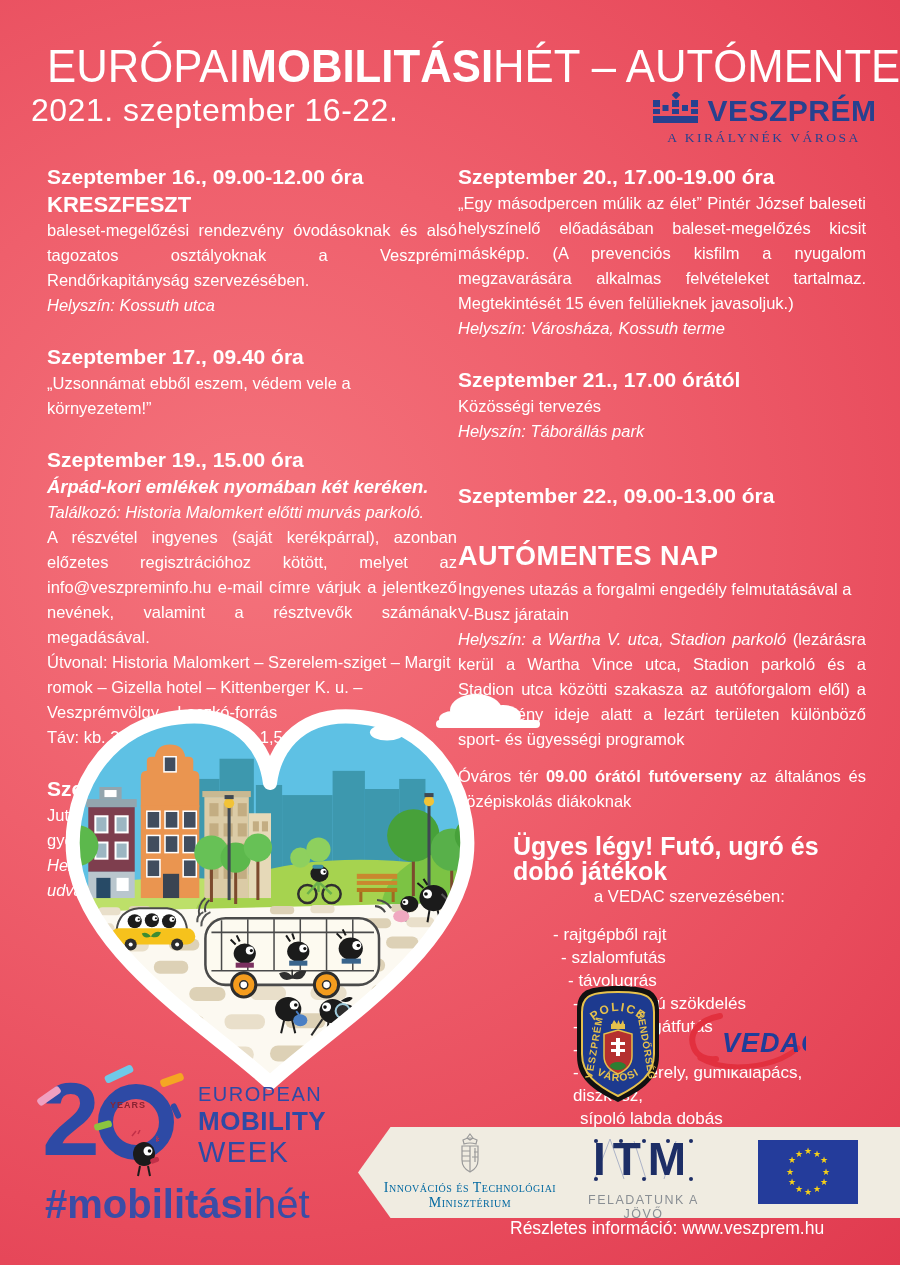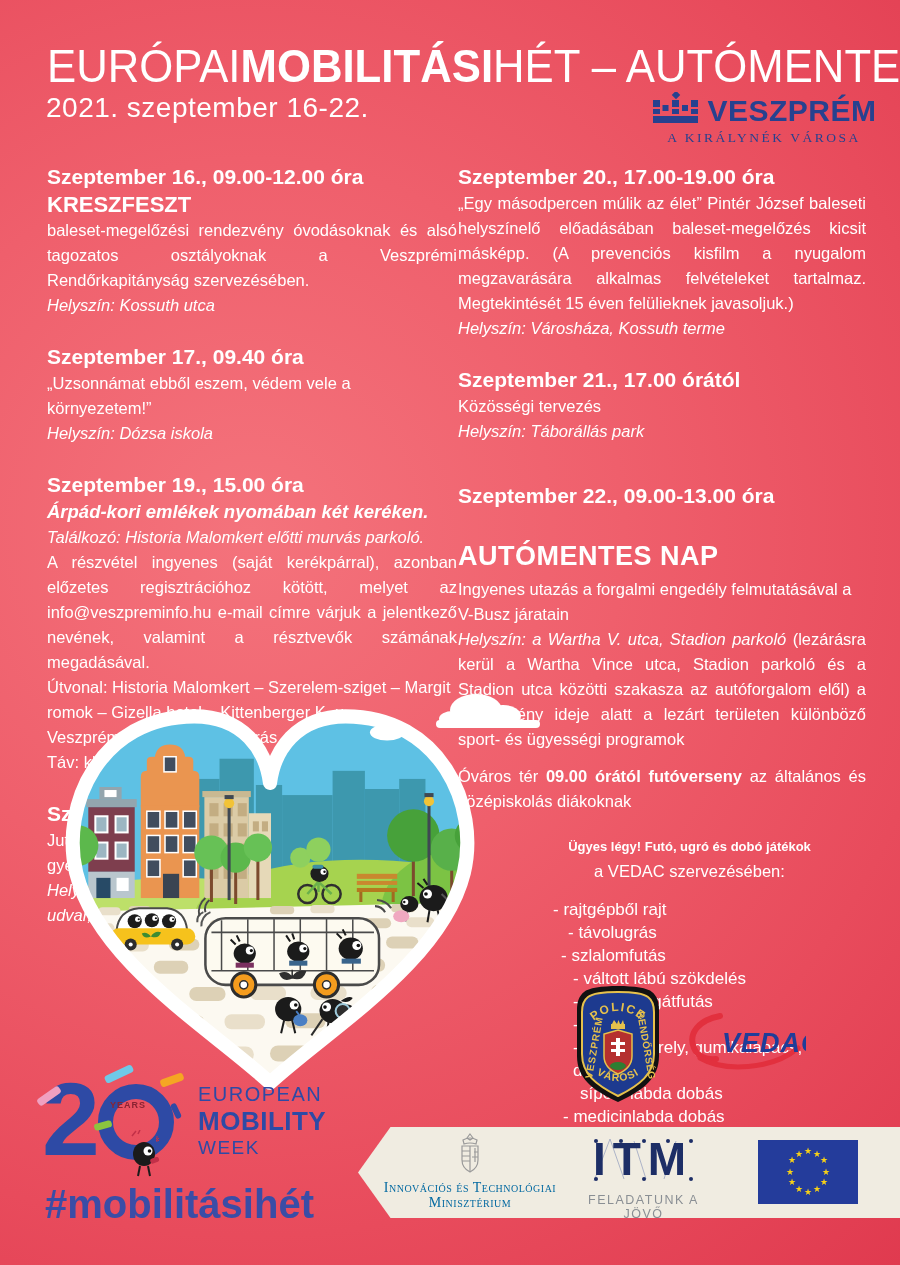--- a/index.html
+++ b/index.html
@@ -4,59 +4,59 @@
 <style>
   html,body{margin:0;padding:0;}
   body{width:900px;height:1265px;overflow:hidden;font-family:"Liberation Sans",sans-serif;}
   .poster{position:relative;width:900px;height:1265px;
     background:radial-gradient(circle at 28% 42%, #f4737c 0%, #ef5f6c 38%, #e84b5c 72%, #e03a4f 100%);
     color:#fff;}
   
   .title{position:absolute;left:47px;top:38px;font-size:47px;white-space:nowrap;
     transform:scaleX(.93);transform-origin:left top;letter-spacing:0;}
   .title .bold{font-weight:700;}
-  .subtitle{position:absolute;left:46px;top:92px;font-size:28px;letter-spacing:.5px;}
+  .subtitle{position:absolute;left:31px;top:92px;font-size:32px;letter-spacing:.5px;}
   .citylogo{position:absolute;left:648px;top:92px;width:232px;text-align:center;color:#27418f;}
   .citylogo .row{display:flex;align-items:flex-end;justify-content:center;gap:6px;}
   .citylogo .name{font-size:30px;font-weight:700;letter-spacing:.5px;color:#27418f;}
   .citylogo .tagline{font-family:"Liberation Serif",serif;font-size:13.5px;letter-spacing:2.5px;margin-top:2px;color:#27418f;}
   
   .col{position:absolute;top:163px;font-size:16.5px;line-height:25px;}
   .col-left{left:47px;width:410px;}
   .col-right{left:458px;width:408px;}
   .ev{margin-bottom:25px;}
   .ev h3{margin:0 0 1px 0;font-size:21px;line-height:27px;font-weight:700;}
   .ev .sub2{font-size:22px;font-weight:700;line-height:27px;}
   .just{text-align:justify;}
   .it{font-style:italic;}
   .bi{font-weight:700;font-style:italic;font-size:18.5px;line-height:26px;}
   .cfd-title{font-size:27px;font-weight:700;letter-spacing:.5px;margin:4px 0 6px 0;line-height:30px;}
   .race{margin-top:12px;}
   .games{margin-top:20px;}
-  .games .g-title{font-size:13px;font-weight:700;text-align:center;padding-left:55px;}
+  .games .g-title{font-size:25px;font-weight:700;padding-left:55px;}
   .games .g-sub{text-align:center;padding-left:55px;margin-bottom:14px;}
   .g-items div{font-size:17px;line-height:23px;}
   .g-results{font-size:19px;font-weight:700;margin-top:18px;padding-left:88px;}
   .info-line{margin-top:20px;padding-left:52px;font-size:17.5px;}
   
   .cloud{position:absolute;left:428px;top:686px;}
   .heart-wrap{position:absolute;left:58px;top:686px;}
   
   .emw{position:absolute;left:42px;top:1074px;width:310px;height:110px;color:#2e4aa5;}
   .emw .n2{position:absolute;left:0;top:-14px;font-size:104px;font-weight:700;}
   .emw .ring{position:absolute;left:56px;top:10px;width:46px;height:46px;border:15px solid #2e4aa5;border-radius:50%;}
   .emw .years{position:absolute;left:68px;top:26px;font-size:9px;font-weight:700;letter-spacing:1px;color:#8a2332;}
   .ribbon{position:absolute;border-radius:3px;}
   .emw-text{position:absolute;left:156px;top:10px;line-height:1;}
   .emw-text .l1{font-size:20px;letter-spacing:1.5px;}
   .emw-text .l2{font-size:26px;font-weight:700;letter-spacing:.5px;margin-top:4px;}
-  .emw-text .l3{font-size:19px;letter-spacing:1.5px;margin-top:4px;}
+  .emw-text .l3{font-size:29px;letter-spacing:1.5px;margin-top:4px;}
   .mascot{position:absolute;left:86px;top:56px;}
   .hashtag{position:absolute;left:45px;top:1182px;font-size:40px;font-weight:700;color:#3a4da6;}
-  .hashtag .light{font-weight:700;margin-top:36px;}
+  .hashtag .light{font-weight:400;margin-top:36px;}
   .badge{position:absolute;left:574px;top:984px;}
   .vedac{position:absolute;left:686px;top:1010px;}
   .strip{position:absolute;left:358px;top:1127px;width:542px;height:91px;background:#f0ece1;
     clip-path:polygon(0 50%, 6% 0, 100% 0, 100% 100%, 6% 100%);}
   .ministry{position:absolute;left:22px;top:5px;width:180px;text-align:center;color:#0369a1;}
   .ministry .m-text{font-family:"Liberation Serif",serif;font-variant:small-caps;font-size:14px;line-height:15px;margin-top:2px;letter-spacing:.5px;}
   .itm{position:absolute;left:218px;top:6px;width:135px;text-align:center;}
   .itm .tagline{font-size:12.5px;letter-spacing:1.5px;color:#8a8f94;margin-top:2px;}
   .euflag{position:absolute;left:400px;top:13px;}
 </style>
@@ -96,21 +96,20 @@
   <div class="col col-left">
     <div class="ev">
       <h3>Szeptember 16., 09.00-12.00 óra</h3>
       <div class="sub2">KRESZFESZT</div>
       <div class="just">baleset-megelőzési rendezvény óvodásoknak és alsó tagozatos osztályoknak a Veszprémi Rendőrkapitányság szervezésében.</div>
       <div class="it">Helyszín: Kossuth utca</div>
     </div>
     <div class="ev">
       <h3>Szeptember 17., 09.40 óra</h3>
       <div>„Uzsonnámat ebből eszem, védem vele a környezetem!”</div>
-      <div class="it">Helyszín: Dózsa iskola</div>
     </div>
     <div class="ev">
       <h3>Szeptember 19., 15.00 óra</h3>
       <div class="bi">Árpád-kori emlékek nyomában két keréken.</div>
       <div class="it">Találkozó: Historia Malomkert előtti murvás parkoló.</div>
       <div class="just">A részvétel ingyenes (saját kerékpárral), azonban előzetes regisztrációhoz kötött, melyet az info@veszpreminfo.hu e-mail címre várjuk a jelentkező nevének, valamint a résztvevők számának megadásával.</div>
       <div>Útvonal: Historia Malomkert – Szerelem-sziget – Margit romok – Gizella hotel – Kittenberger K. u. – Veszprémvölgy – Laczkó-forrás</div>
       <div>Táv: kb. 3 km, időtartam: kb. 1,5 - 2 óra</div>
     </div>
     <div class="ev">
@@ -138,22 +137,22 @@
       <div class="cfd-title">AUTÓMENTES NAP</div>
       <div>Ingyenes utazás a forgalmi engedély felmutatásával a V-Busz járatain</div>
       <div class="just"><span class="it">Helyszín: a Wartha V. utca, Stadion parkoló</span><span> (lezárásra kerül a Wartha Vince utca, Stadion parkoló és a Stadion utca közötti szakasza az autóforgalom elől) a rendezvény ideje alatt a lezárt területen különböző sport- és ügyességi programok</span></div>
       <div class="race just"><span>Óváros tér </span><b>09.00 órától futóverseny</b><span> az általános és középiskolás diákoknak</span></div>
     </div>
     <div class="games">
       <div class="g-title">Ügyes légy! Futó, ugró és dobó játékok</div>
       <div class="g-sub">a VEDAC szervezésében:</div>
       <div class="g-items">
         <div style="padding-left:95px">- rajtgépből rajt</div>
+        <div style="padding-left:103px">- szlalomfutás</div>
         <div style="padding-left:110px">- távolugrás</div>
-        <div style="padding-left:103px">- szlalomfutás</div>
         <div style="padding-left:115px">- váltott lábú szökdelés</div>
         <div style="padding-left:115px">- gyakorló gátfutás</div>
         <div style="padding-left:115px">- súlylökés</div>
         <div style="padding-left:115px">- szivacsgerely, gumikalapács, diszkosz,</div>
         <div style="padding-left:122px">sípoló labda dobás</div>
         <div style="padding-left:105px">- medicinlabda dobás</div>
       </div>
       <div class="g-results">13.00 Eredményhirdetés</div>
     </div>
     <div class="info-line">Részletes információ: www.veszprem.hu</div>

